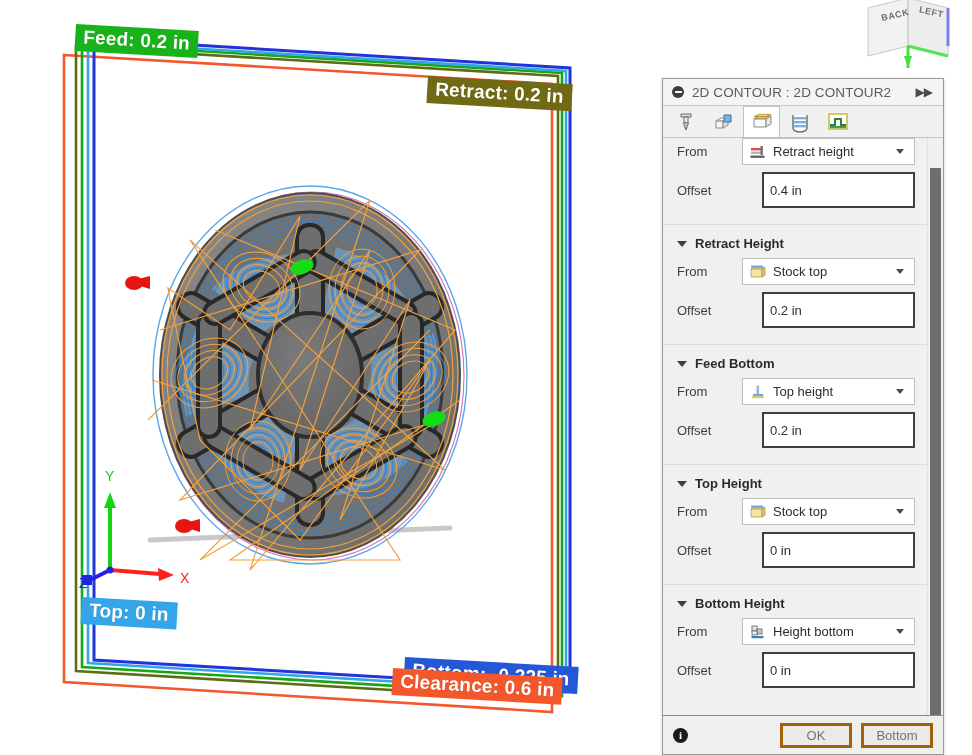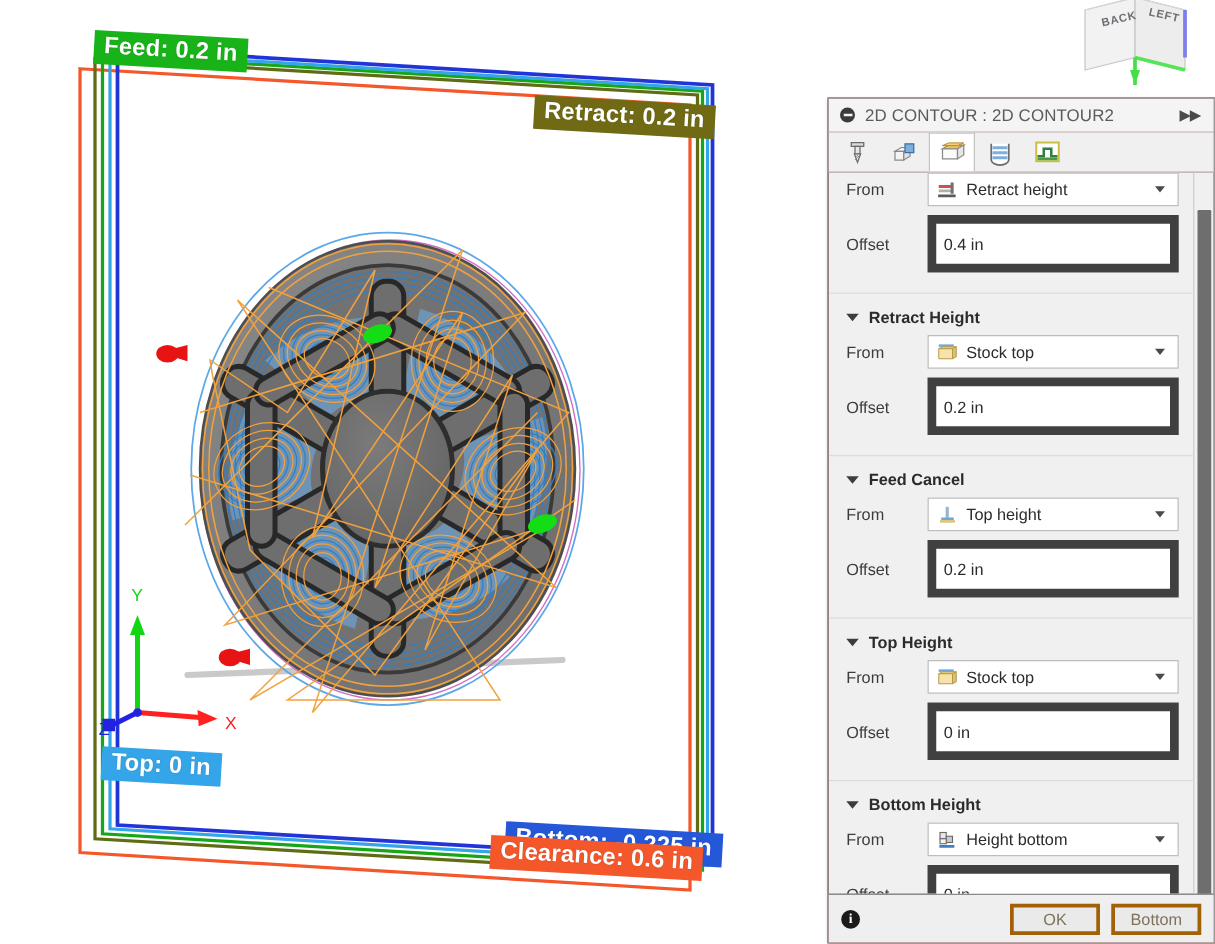--- a/index.html
+++ b/index.html
@@ -98,23 +98,23 @@
     color: #6d6d74;
     letter-spacing: 0.6px;
   }
   #vc-back { left: 21px; top: 16px; transform: rotate(-13deg); }
   #vc-left { left: 59px; top: 13px; transform: rotate(13deg); }
 
   
   #panel {
     position: absolute;
     left: 662px; top: 78px;
-    width: 310px;
+    width: 282px;
     height: 677px;
-    background: #7f1d1d;
+    background: #c4b5fd;
     border: 1px solid #9a9a9a;
     box-sizing: border-box;
     display: flex;
     flex-direction: column;
     box-shadow: 0 1px 3px rgba(0,0,0,0.20);
   }
   #panel-header {
     height: 27px;
     min-height: 27px;
     background: #f4f4f4;
@@ -282,28 +282,29 @@
     border-left: 4px solid transparent;
     border-right: 4px solid transparent;
     border-top: 5px solid #4a4a4a;
     margin-right: 6px;
     flex: 0 0 auto;
   }
   .textinput {
     flex: 1 1 auto;
     height: 27px;
     background: #ffffff;
-    border: 7px solid #404040;
+    border: 2px solid #404040;
     display: flex;
     align-items: center;
     padding: 16px 6px;
     box-sizing: border-box;
     font-size: 13px;
     color: #2b2b2b;
     cursor: text;
+    margin-left: 20px;
   }
 
   
   #panel-footer {
     height: 39px;
     min-height: 39px;
     background: #efefef;
     border-top: 1px solid #8c8c8c;
     display: flex;
     align-items: center;
@@ -730,21 +731,21 @@
           </div>
           <div class="field-row">
             <div class="field-label">Offset</div>
             <div class="textinput">0.2 in</div>
           </div>
         </div>
 
         <div class="group">
           <div class="group-header">
             <div class="group-caret"></div>
-            <div class="group-title">Feed Cancel</div>
+            <div class="group-title">Feed Bottom</div>
           </div>
           <div class="field-row">
             <div class="field-label">From</div>
             <div class="combo">
               <div class="combo-icon">
                 <svg width="18" height="18" viewBox="0 0 18 18">
                   <rect x="7.5" y="2.5" width="2.6" height="9" fill="#9db6cc"></rect>
                   <rect x="4" y="11" width="10" height="2" fill="#6fa8dc"></rect>
                   <rect x="3" y="13" width="12" height="2.2" fill="#e0c77f"></rect>
                 </svg>

